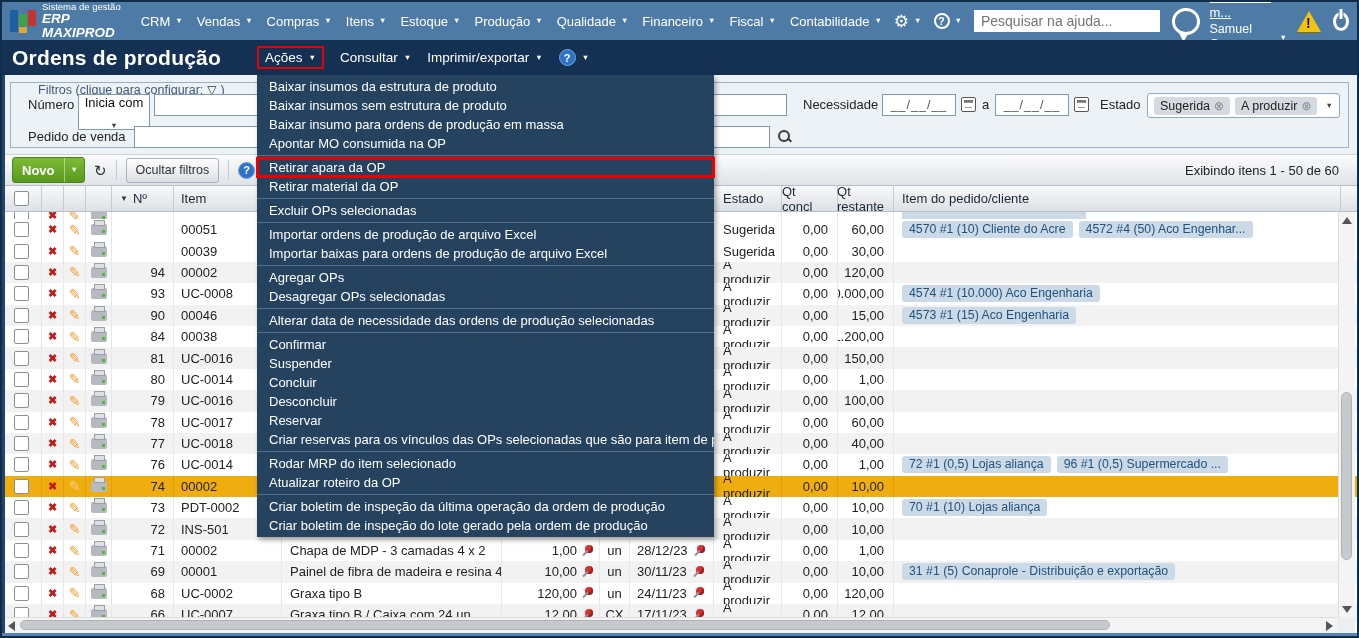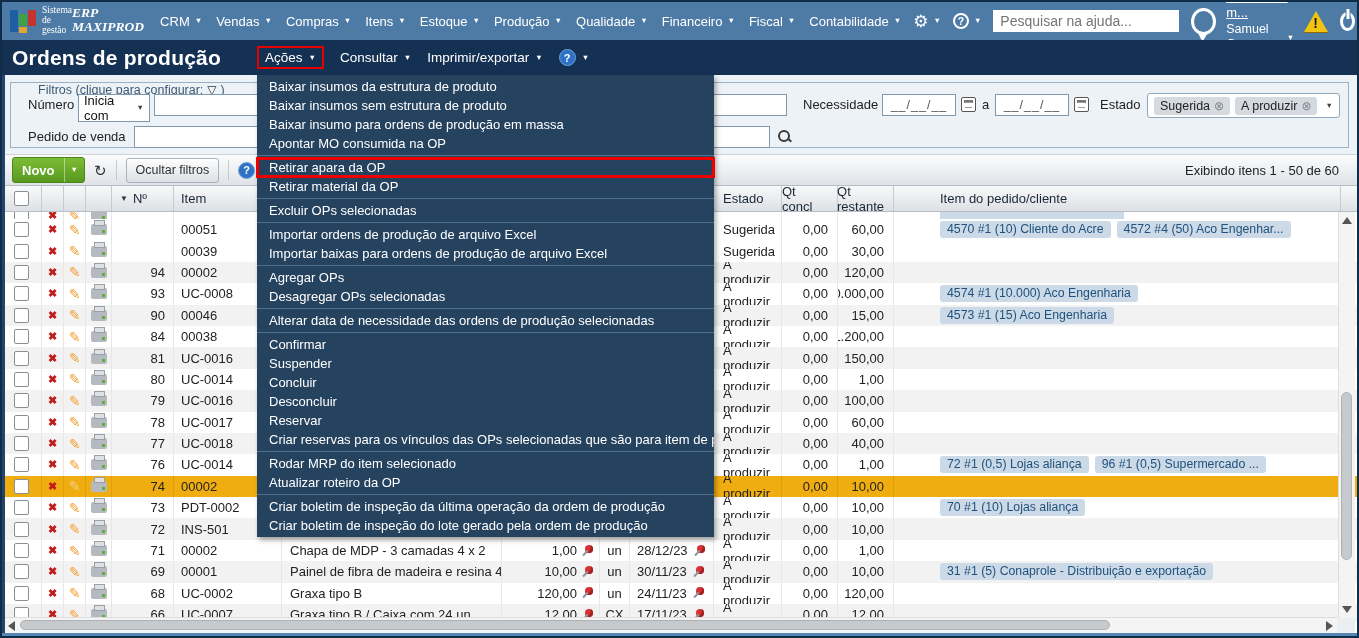--- a/index.html
+++ b/index.html
@@ -7,21 +7,21 @@
 
   
   .topbar{display:flex;align-items:center;height:38px;background:#4e7ba6;color:#fff;padding:0 8px;gap:12px;}
   .brand{display:flex;align-items:center;gap:6px;margin-right:4px;}
   .logo{position:relative;width:26px;height:26px;flex:none;}
   .logo i{position:absolute;display:block;}
   .logo .b1{left:0;top:2px;width:8px;height:22px;background:#1d5fa5;}
   .logo .b2{left:9px;top:6px;width:8px;height:12px;background:#3fa344;}
   .logo .b3{left:18px;top:2px;width:8px;height:16px;background:#c23531;}
   .logo .b4{left:9px;top:19px;width:8px;height:6px;background:#e2a52f;}
-  .brand-txt{display:flex;flex-direction:row;line-height:1.05;font-family:Liberation Serif, serif;}
+  .brand-txt{display:flex;flex-direction:column;line-height:1.05;}
   .brand-small{font-size:9.5px;}
   .brand-big{font-size:13.5px;font-weight:bold;font-style:italic;}
   .topnav{display:flex;align-items:center;gap:14px;font-size:13px;}
   .tn-item{display:flex;align-items:center;gap:5px;cursor:pointer;white-space:nowrap;}
   .caret{font-size:7.5px;line-height:1;}
   .gear{font-size:17px;line-height:1;}
   .circle-q{width:16px;height:16px;border:2px solid #fff;border-radius:50%;display:flex;align-items:center;justify-content:center;font-size:10.5px;font-weight:bold;box-sizing:border-box;}
   .circle-q::after{content:"?";}
   .tsearch{width:172px;height:20px;border:1px solid #fff;font-size:14px;color:#777;padding:0 6px;font-family:"Liberation Sans",sans-serif;}
   .top-right{margin-left:auto;display:flex;align-items:center;gap:10px;}
@@ -44,21 +44,21 @@
   .q-blue{width:17px;height:17px;border-radius:50%;background:#2f72c5;border:1px solid #6fa3dd;color:#fff;font-size:11px;font-weight:bold;display:flex;align-items:center;justify-content:center;box-sizing:border-box;}
   .q-blue::after{content:"?";}
 
   
   .filterzone{position:relative;height:79px;background:#edf2f7;}
   .fbox{position:absolute;left:8px;right:8px;top:7px;bottom:6px;border:1px solid #9db1c4;}
   .flegend{position:absolute;left:22px;top:0;background:#edf2f7;padding:0 5px;font-size:12.5px;color:#3f5a75;display:flex;align-items:center;gap:4px;}
   .funnel{font-size:12px;color:#333;}
   .flabel{position:absolute;font-size:13px;color:#222;line-height:22px;}
   .tinput{position:absolute;height:22px;border:1px solid #7f98ad;background:#fff;box-sizing:border-box;font-size:13px;padding:0 4px;font-family:"Liberation Sans",sans-serif;}
-  .fselect{position:absolute;height:28px;border:1px solid #7f98ad;background:#fff;box-sizing:border-box;display:flex;align-items:center;justify-content:space-between;padding:0 5px;font-size:13px;color:#111;cursor:pointer;}
+  .fselect{position:absolute;height:36px;border:1px solid #7f98ad;background:#fff;box-sizing:border-box;display:flex;align-items:center;justify-content:space-between;padding:0 5px;font-size:13px;color:#111;cursor:pointer;flex-direction:column;}
   .fselect .caret{color:#444;}
   .datebox{position:absolute;height:22px;width:74px;border:1px solid #7f98ad;background:#fff;box-sizing:border-box;display:flex;align-items:center;justify-content:center;font-size:12.5px;color:#555;letter-spacing:1px;}
   .cal{position:absolute;width:15px;height:15px;border:1px solid #555;border-radius:2px;background:#fff;box-sizing:border-box;}
   .cal::before{content:"";position:absolute;left:2px;top:2px;right:2px;height:3px;background:#777;}
   .cal::after{content:"";position:absolute;left:3px;bottom:3px;width:7px;height:4px;border-top:1px solid #999;border-bottom:1px solid #999;}
   .mag{position:absolute;width:15px;height:15px;cursor:pointer;}
   .mag::before{content:"";position:absolute;left:1px;top:1px;width:8px;height:8px;border:2px solid #3a3a3a;border-radius:50%;}
   .mag::after{content:"";position:absolute;left:10px;top:10px;width:5px;height:2px;background:#3a3a3a;transform:rotate(45deg);}
   .estadobox{position:absolute;display:flex;align-items:center;gap:5px;background:#fff;border:1px solid #8fa8bd;border-radius:3px;height:25px;box-sizing:border-box;padding:0 6px;}
   .pill{background:#d5dae0;border-radius:3px;padding:2px 6px;font-size:12.5px;color:#222;display:flex;align-items:center;gap:4px;white-space:nowrap;cursor:default;}
@@ -92,21 +92,21 @@
   .c3{width:26px;justify-content:center;}
   .c4{width:62px;justify-content:flex-end;padding-right:8px;}
   .c5{width:108px;padding-left:7px;}
   .c6{width:220px;padding-left:8px;white-space:nowrap;}
   .c7{width:98px;justify-content:flex-end;padding-right:5px;gap:4px;}
   .c8{width:30px;justify-content:center;}
   .c9{width:84px;padding-left:7px;gap:5px;}
   .c10{width:68px;padding-left:9px;}
   .c11{width:56px;justify-content:flex-end;padding-right:9px;}
   .c12{width:56px;justify-content:flex-end;padding-right:9px;}
-  .c13{flex:1;padding-left:8px;gap:6px;margin-left:38px;}
+  .c13{flex:1;padding-left:8px;gap:6px;}
   .c14{width:16px;border-right:none !important;}
   .grid-header .c4{justify-content:flex-start;padding-left:8px;gap:5px;}
   .hsort{font-size:8px;color:#333;}
   .cb{width:13px;height:13px;border:1px solid #8a8f94;border-radius:2px;background:#fff;cursor:pointer;}
   .xicon{color:#c21d1d;font-size:11px;font-weight:bold;cursor:pointer;}
   .pencil{color:#f39b2d;font-size:14px;cursor:pointer;}
   .pencil.faded{color:#f6cd90;}
   .printer{position:relative;width:16px;height:11px;background:#b4bac0;border-radius:2px;cursor:pointer;}
   .printer::before{content:"";position:absolute;top:-4px;left:3px;width:9px;height:4px;background:#dde1e4;border:1px solid #9aa0a6;}
   .printer::after{content:"";position:absolute;right:2px;bottom:2px;width:3px;height:3px;background:#5fae3c;}

